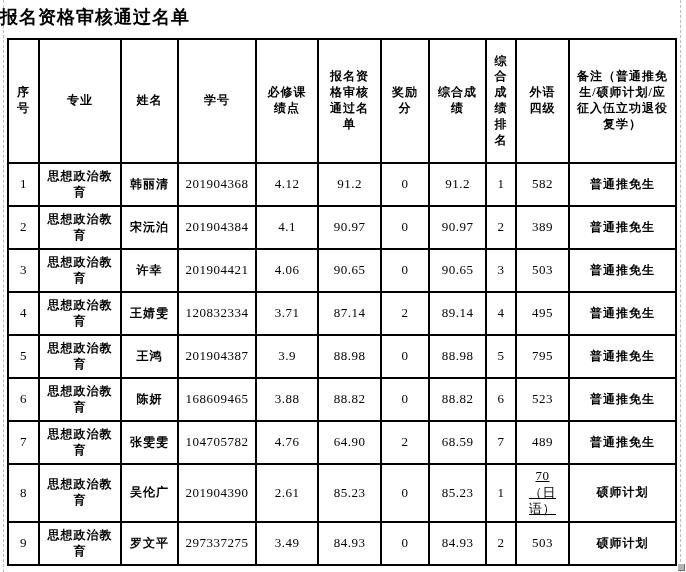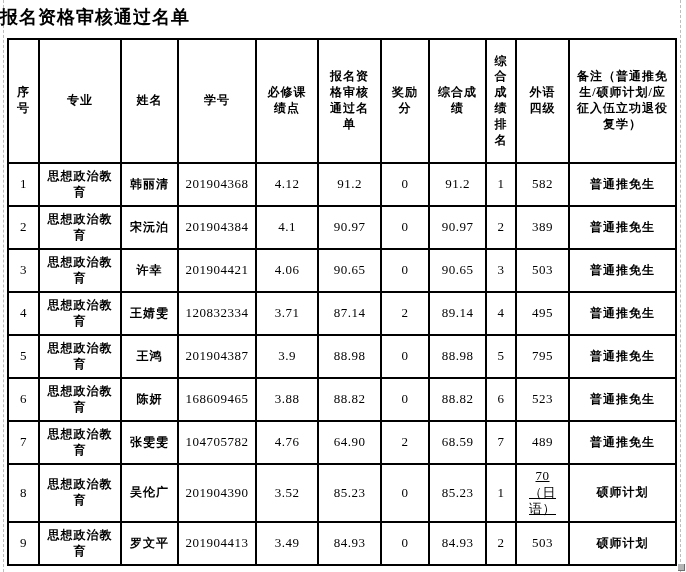--- a/index.html
+++ b/index.html
@@ -174,33 +174,33 @@
           <td>68.59</td>
           <td>7</td>
           <td>489</td>
           <td class="cjk">普通推免生</td>
         </tr>
         <tr class="tall">
           <td>8</td>
           <td class="cjk">思想政治教育</td>
           <td class="cjk">吴伦广</td>
           <td>201904390</td>
-          <td>3.52</td>
+          <td>2.61</td>
           <td>85.23</td>
           <td>0</td>
           <td>85.23</td>
           <td>1</td>
           <td><span class="wcet">70（日语）</span></td>
           <td class="cjk">硕师计划</td>
         </tr>
         <tr>
           <td>9</td>
           <td class="cjk">思想政治教育</td>
           <td class="cjk">罗文平</td>
-          <td>201904413</td>
+          <td>297337275</td>
           <td>3.49</td>
           <td>84.93</td>
           <td>0</td>
           <td>84.93</td>
           <td>2</td>
           <td>503</td>
           <td class="cjk">硕师计划</td>
         </tr>
       </tbody>
   </table>

